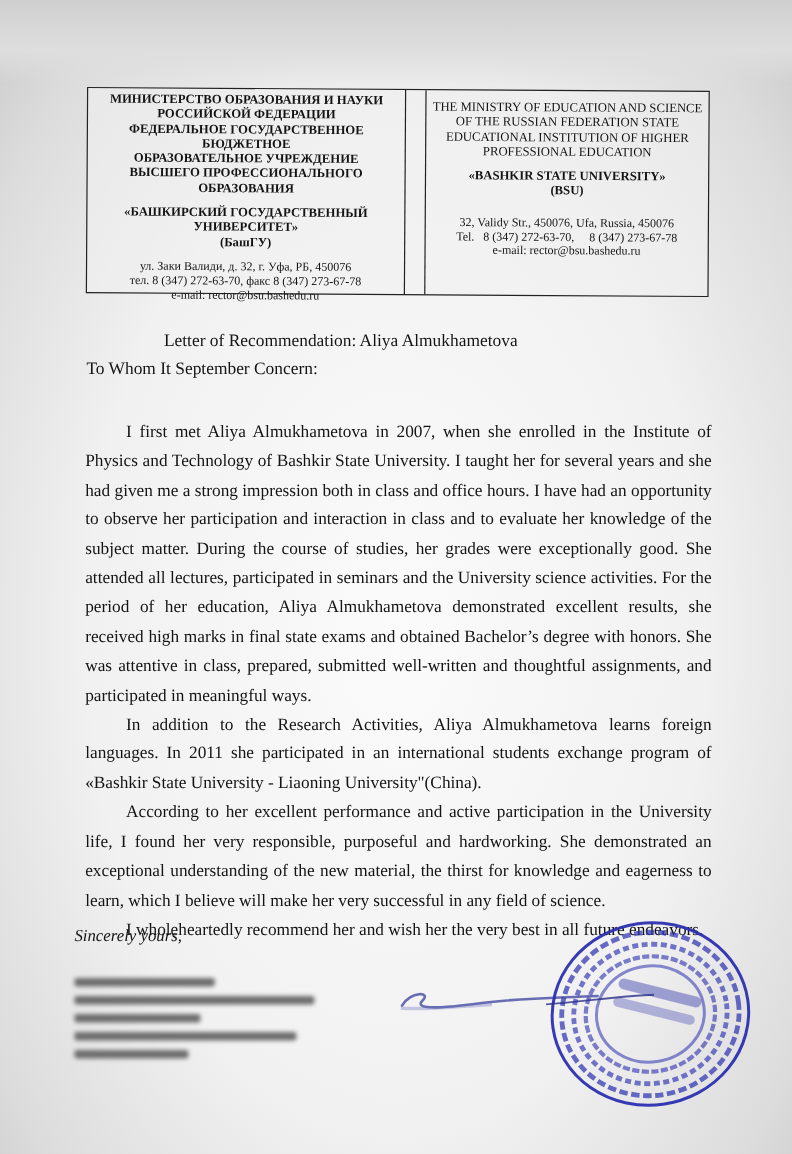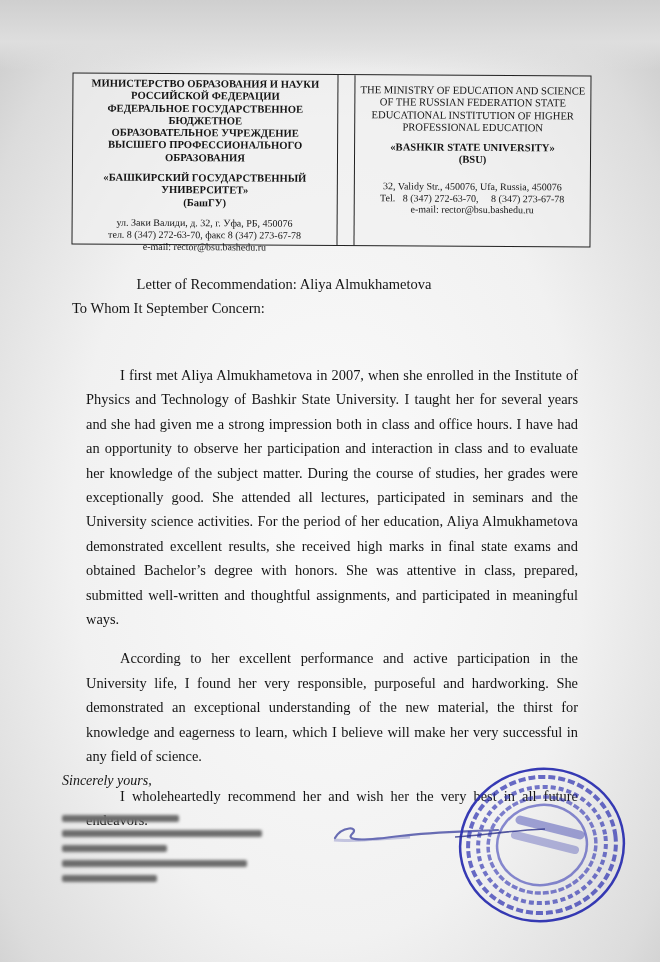--- a/index.html
+++ b/index.html
@@ -30,21 +30,21 @@
   .lh-small { font-size: 10px; line-height: 11.8px; }
   .title {
     position: absolute; left: 0; width: 568px; top: 276px; text-align: center;
     font-size: 14.5px;
   }
   .salutation { position: absolute; left: 72px; top: 300px; font-size: 14.5px; }
   .body-text {
     position: absolute; left: 71px; top: 348px; width: 522px;
     font-size: 14.4px; line-height: 24.4px; text-align: justify;
   }
-  .body-text p { margin: 15px; text-indent: 34px; }
+  .body-text p { margin: 0; text-indent: 34px; }
   .closing { position: absolute; left: 62px; top: 773px; font-size: 14px; font-style: italic; }
   .sig-block { position: absolute; left: 62px; top: 815px; filter: blur(1.6px); }
   .sig-line { height: 7px; background: #6d6d6d; margin-bottom: 8px; border-radius: 2px; }
   .signature { position: absolute; left: 330px; top: 820px; }
   .stamp { position: absolute; left: 455px; top: 765px; }
 </style>
 </head>
 <body>
 
 <div class="top-shade"></div>
@@ -79,20 +79,21 @@
     <span class="lh-line lh-small" style="white-space:pre">Tel.   8 (347) 272-63-70,     8 (347) 273-67-78</span>
     <span class="lh-line lh-small">e-mail: rector@bsu.bashedu.ru</span>
   </div>
 </div>
 
 <div class="title">Letter of Recommendation: Aliya Almukhametova</div>
 <div class="salutation">To Whom It September Concern:</div>
 
 <div class="body-text">
   <p>I first met Aliya Almukhametova in 2007, when she enrolled in the Institute of  Physics and Technology of Bashkir State University.  I taught her for several years and she had given me a strong impression both in class and office hours. I have had an opportunity to observe her participation and interaction in class and to evaluate her knowledge of the subject matter. During the course of studies, her grades were exceptionally good. She attended all lectures, participated in seminars and the University science activities. For the period of her education, Aliya Almukhametova demonstrated excellent results, she received high marks in final state exams and obtained Bachelor’s degree with honors.  She was attentive in class, prepared, submitted well-written and thoughtful assignments, and participated in meaningful ways.</p>
+  <p>In addition to the Research Activities, Aliya Almukhametova learns foreign languages. In 2011 she participated in an international students exchange program of «Bashkir State University - Liaoning University"(China).</p>
   <p>According to her excellent performance and active participation in the University life, I found her very responsible, purposeful and hardworking. She demonstrated an exceptional understanding of the new material, the thirst for knowledge and eagerness to learn, which I believe will make her very successful in any field of science.</p>
   <p>I wholeheartedly recommend her and wish her the very best in all future endeavors.</p>
 </div>
 
 <div class="closing">Sincerely yours,</div>
 
 <div class="sig-block">
   <div class="sig-line" style="width:117px"></div>
   <div class="sig-line" style="width:200px"></div>
   <div class="sig-line" style="width:105px"></div>

